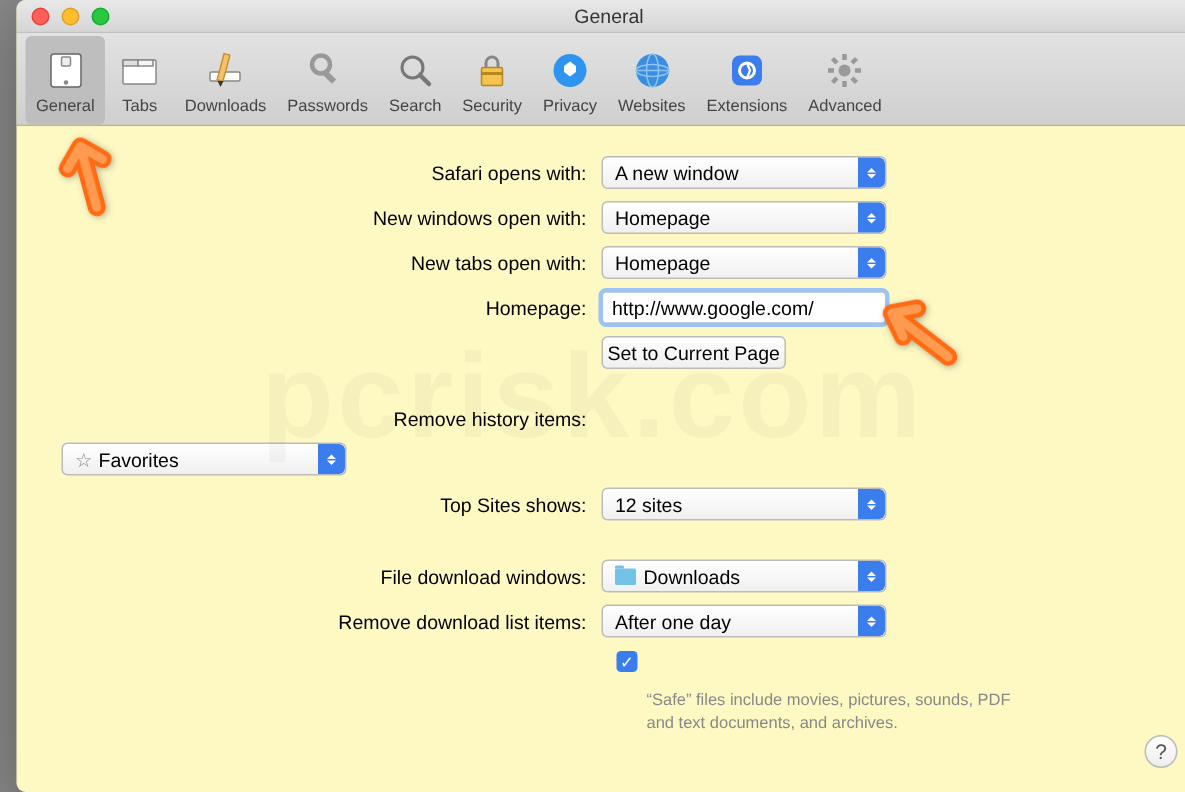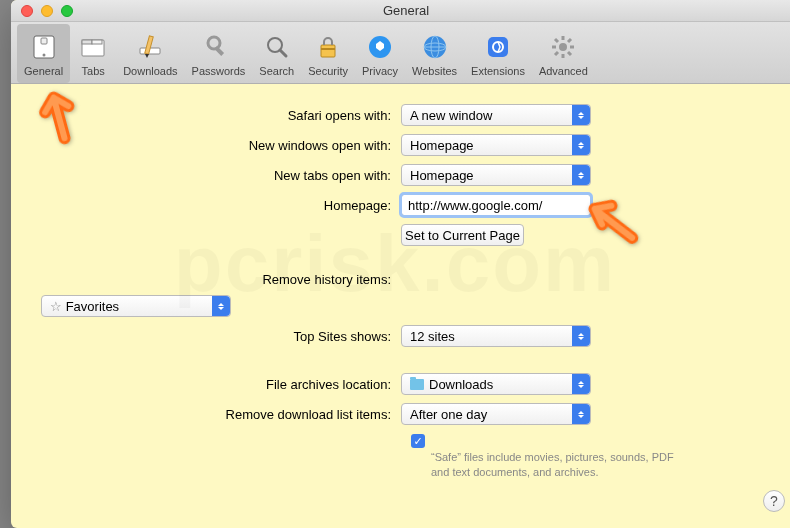--- a/index.html
+++ b/index.html
@@ -138,21 +138,21 @@
   width: 14px; height: 14px;
   background: #3b7ded;
   border-radius: 3px;
   margin-right: 6px;
   display: flex; align-items: center; justify-content: center;
   color: #fff;
   font-size: 11px;
   flex-shrink: 0;
   margin-top: 1px;
 }
-.sub-text { font-size: 11px; color: #888; max-width: 250px; line-height: 1.4; margin-left: 390px; margin-top: 2px; }
+.sub-text { font-size: 11px; color: #888; max-width: 250px; line-height: 1.4; margin-left: 390px; margin-top: 12px; }
 .help-btn {
   position: absolute;
   right: 16px; bottom: 16px;
   width: 22px; height: 22px;
   border-radius: 50%;
   background: linear-gradient(#fff, #eee);
   border: 1px solid #bbb;
   color: #555;
   display: flex; align-items: center; justify-content: center;
   font-size: 14px;
@@ -383,21 +383,21 @@
           <div class="select">
             <span>12 sites</span>
             <div class="select-arrow"></div>
           </div>
         </div>
     </div>
 
     <div class="gap"></div>
 
     <div class="row">
-      <div class="label">File archives location:</div>
+      <div class="label">File download windows:</div>
       <div class="field">
           <div class="select">
             <span class="folder-icon"></span>
             <span>Downloads</span>
             <div class="select-arrow"></div>
           </div>
         </div>
     </div>
 
     <div class="row">

